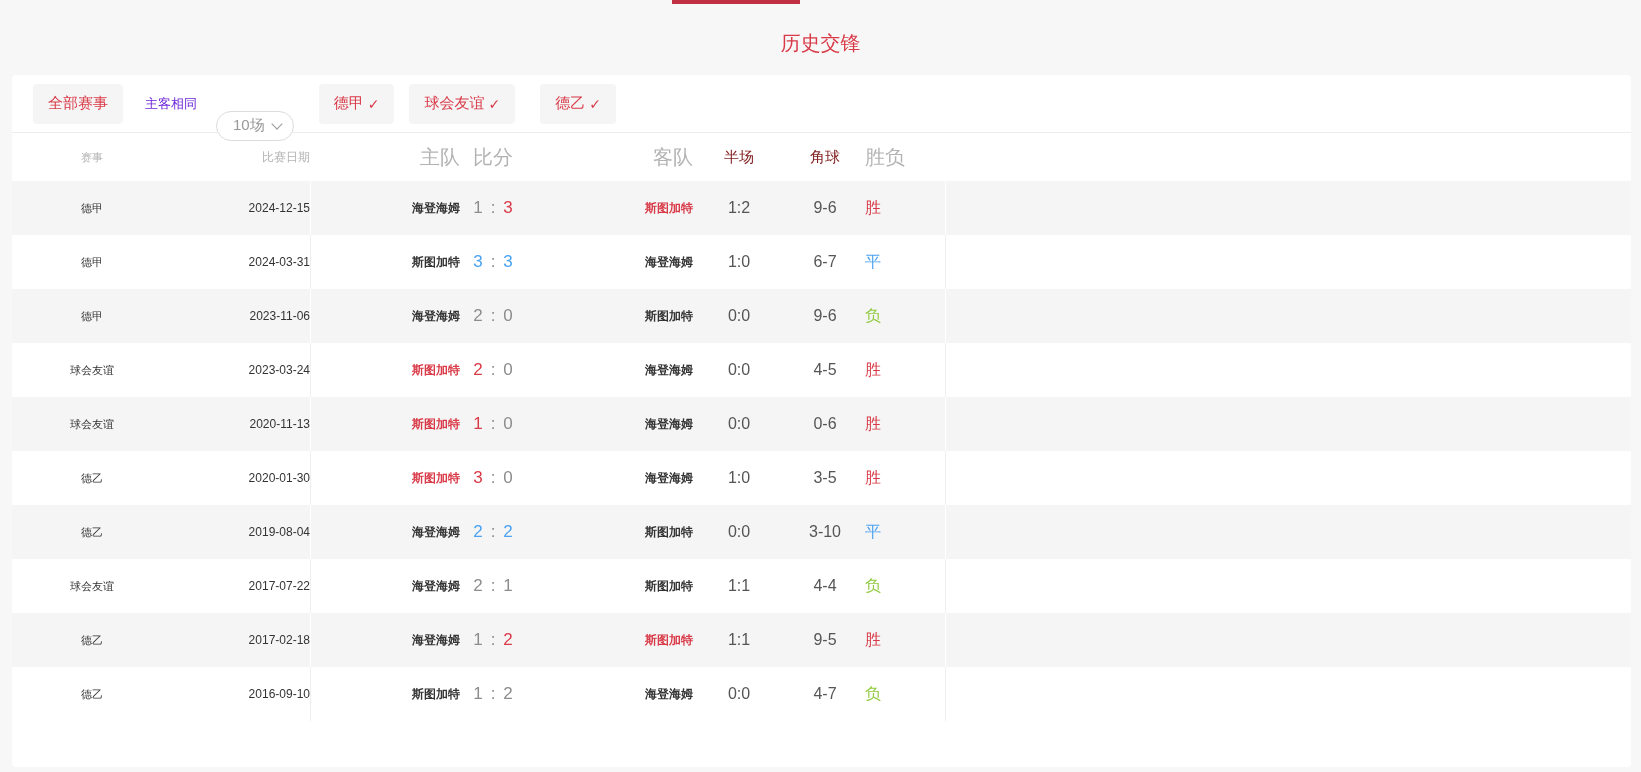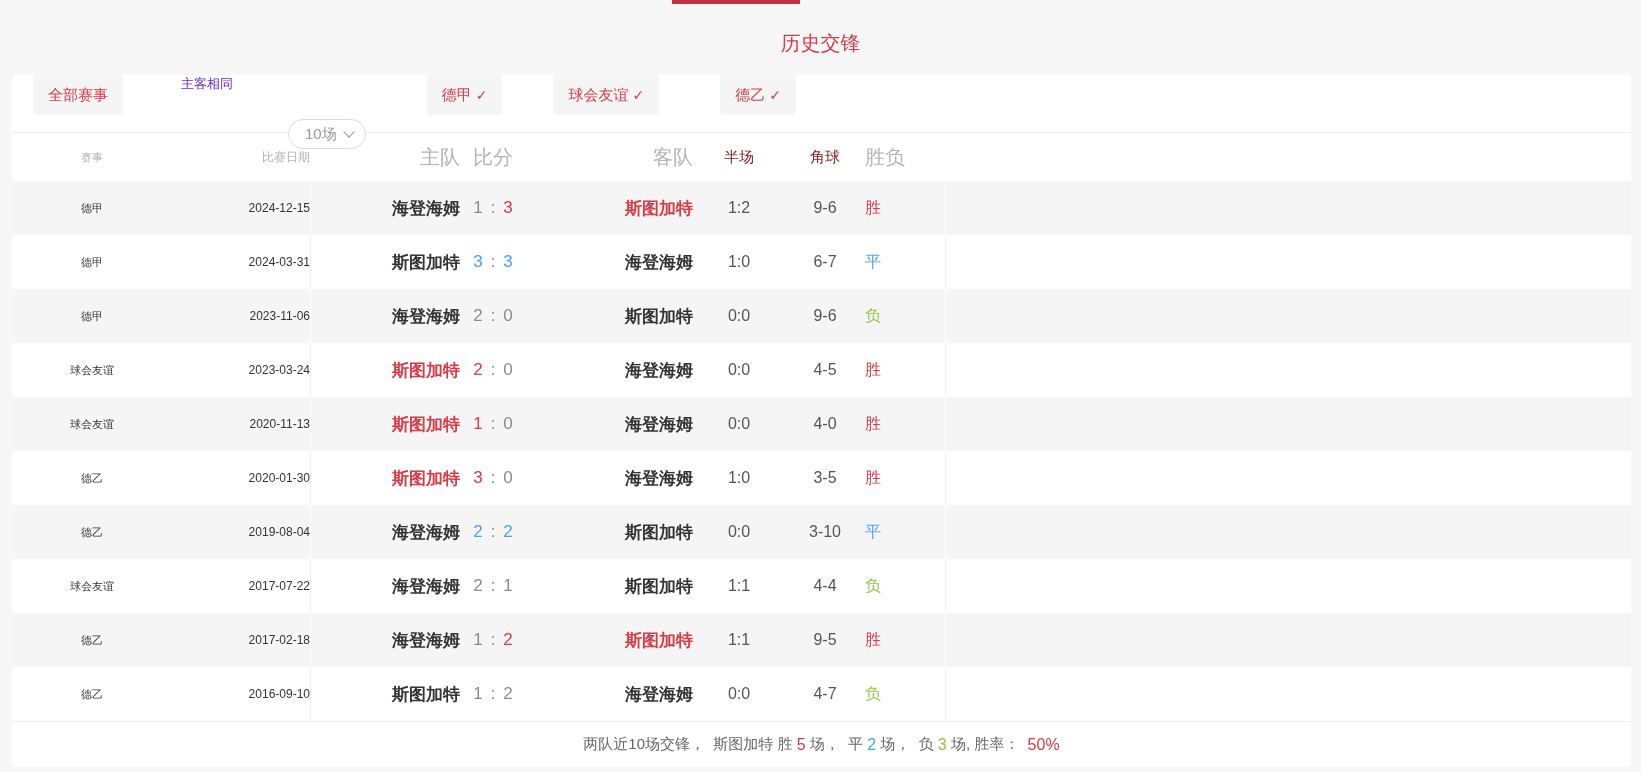--- a/index.html
+++ b/index.html
@@ -17,22 +17,22 @@
   .page-title {
     position:absolute; top:30px; left:0; width:100%;
     text-align:center; font-size:20px; font-weight:500; color:#d93a47;
   }
   .card {
     position:absolute; top:75px; left:12px; width:1619px; height:692px;
     background:#ffffff; border-radius:4px;
   }
   
   .filter-bar {
-    height:58px; display:flex; align-items:flex-start;
-    padding-left:21px; border-bottom:1px solid #ededed;gap:36px;
+    height:58px; display:flex; align-items:center;
+    padding-left:21px; border-bottom:1px solid #ededed;
   }
   .chip {
     border:none; background:#f5f5f6; color:#d93a47;
     font-size:15px; font-family:inherit;
     height:40px; padding:0 15px; border-radius:4px;
     display:inline-flex; align-items:center; cursor:pointer;
   }
   .chip .check { color:#d93a47; font-size:14px; font-weight:bold; margin-left:4px; }
   .plain-filter { font-size:13px; color:#6d28d9; margin-left:22px; cursor:pointer; }
   .select-pill {
@@ -63,21 +63,21 @@
   .thead .vdiv { background:transparent; }
   .cell { white-space:nowrap; }
   .c1 { text-align:center; font-size:11px; }
   .c2 { text-align:right; font-size:12px; }
   .c3 { text-align:right; }
   .c4 { text-align:center; }
   .c5 { text-align:right; padding-left:19px; }
   .c6, .c7 { text-align:center; color:#555; }
   .thead .c6, .thead .c7 { color:#7f1d1d; }
   .c8 { text-align:left; }
-  .team { font-size:17px; font-weight:700; }
+  .team { font-size:12px; font-weight:700; }
   .thead .c3, .thead .c4, .thead .c5, .thead .c8 { font-weight:400; font-size:20px; }
   .score { font-size:17px; }
   .score .colon { color:#8c8c8c; margin:0 8px; }
   .result { font-size:16px; font-weight:500; }
   .c-dark { color:#333; }
   .c-gray { color:#8c8c8c; }
   .c-red  { color:#d93a47; }
   .c-blue { color:#4aa2f2; }
   .c-green{ color:#8fca3e; }
   
@@ -186,21 +186,21 @@
         <div class="cell cfill"></div>
       </div>
       <div class="grid-row trow odd">
         <div class="cell c1">球会友谊</div>
         <div class="cell c2">2020-11-13</div>
         <div class="vdiv"></div>
         <div class="cell c3 team c-red">斯图加特</div>
         <div class="cell c4 score"><span class="c-red">1</span><span class="colon">:</span><span class="c-gray">0</span></div>
         <div class="cell c5 team c-dark">海登海姆</div>
         <div class="cell c6">0:0</div>
-        <div class="cell c7">4-0</div>
+        <div class="cell c7">0-6</div>
         <div class="cell c8 result c-red">胜</div>
         <div class="vdiv"></div>
         <div class="cell cfill"></div>
       </div>
       <div class="grid-row trow even">
         <div class="cell c1">德乙</div>
         <div class="cell c2">2020-01-30</div>
         <div class="vdiv"></div>
         <div class="cell c3 team c-red">斯图加特</div>
         <div class="cell c4 score"><span class="c-red">3</span><span class="colon">:</span><span class="c-gray">0</span></div>
@@ -258,17 +258,14 @@
         <div class="cell c4 score"><span class="c-gray">1</span><span class="colon">:</span><span class="c-gray">2</span></div>
         <div class="cell c5 team c-dark">海登海姆</div>
         <div class="cell c6">0:0</div>
         <div class="cell c7">4-7</div>
         <div class="cell c8 result c-green">负</div>
         <div class="vdiv"></div>
         <div class="cell cfill"></div>
       </div>
     </div>
 
-  <div class="summary">
-    <span>两队近10场交锋，  斯图加特 胜 </span><span class="num c-red">5</span><span> 场，  平 </span><span class="num c-blue">2</span><span> 场，  负 </span><span class="num c-green">3</span><span> 场, 胜率：  </span><span class="num c-red">50%</span>
-  </div>
 
 </div>
 
 </body></html>

